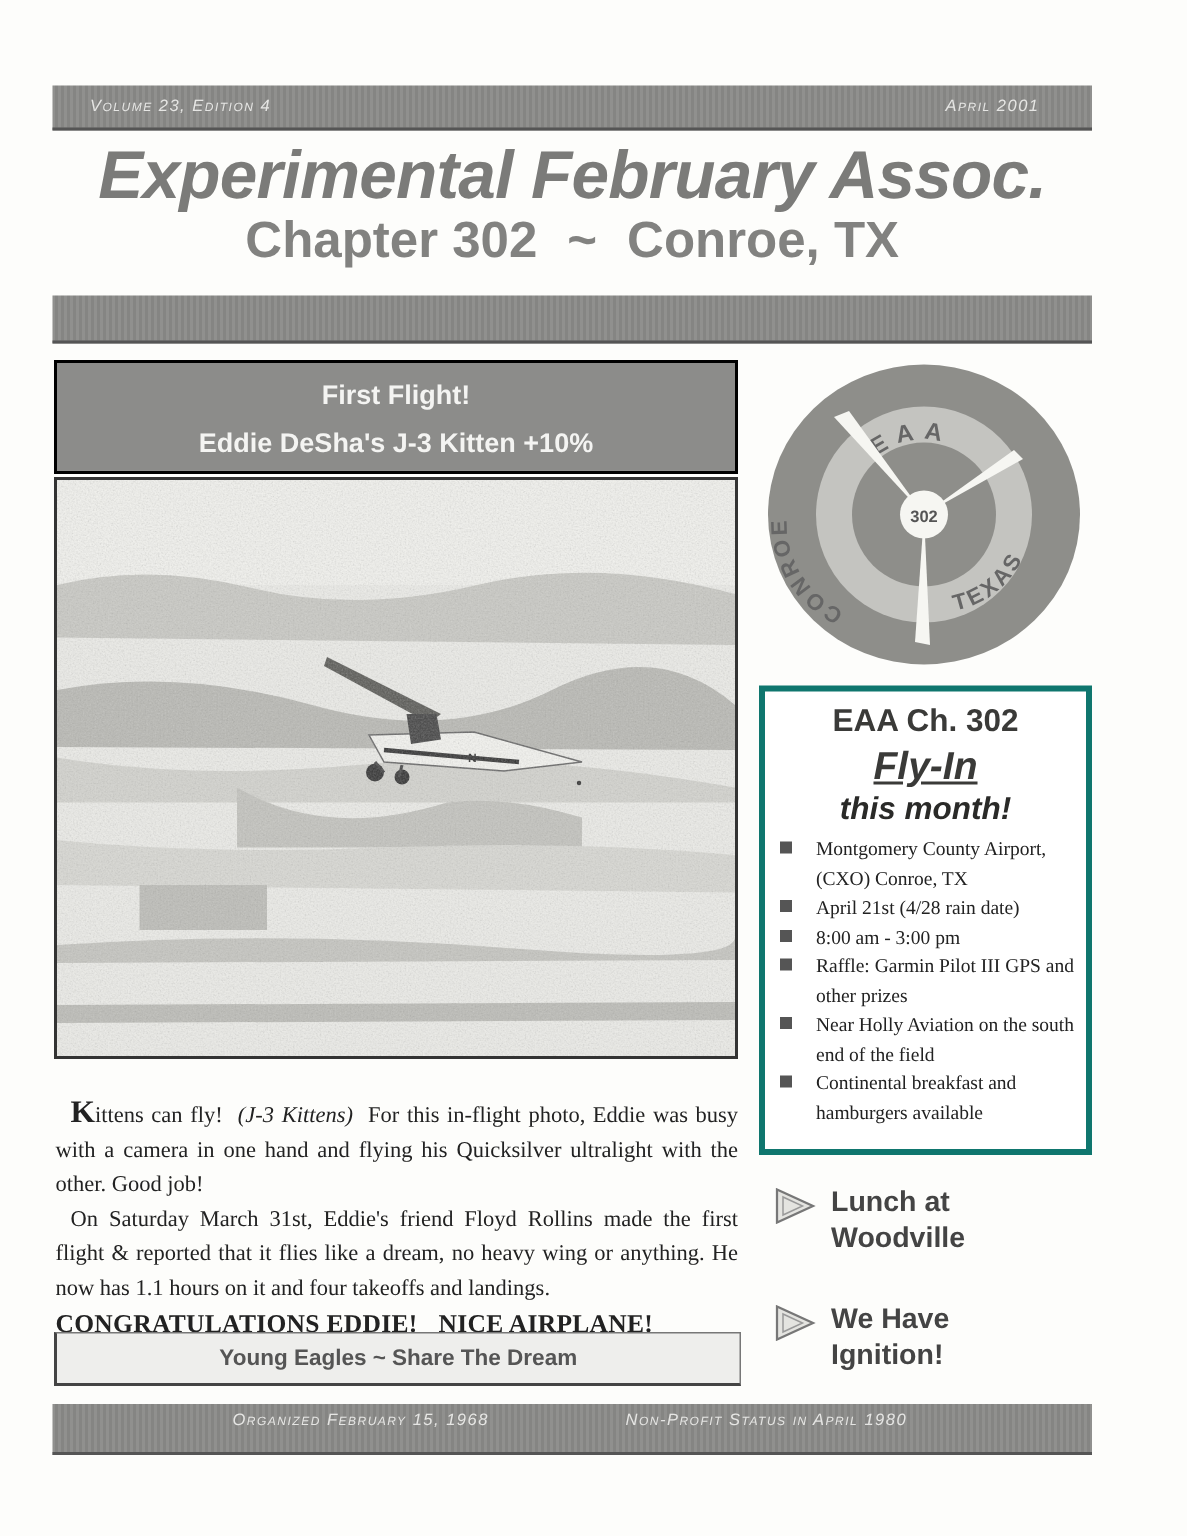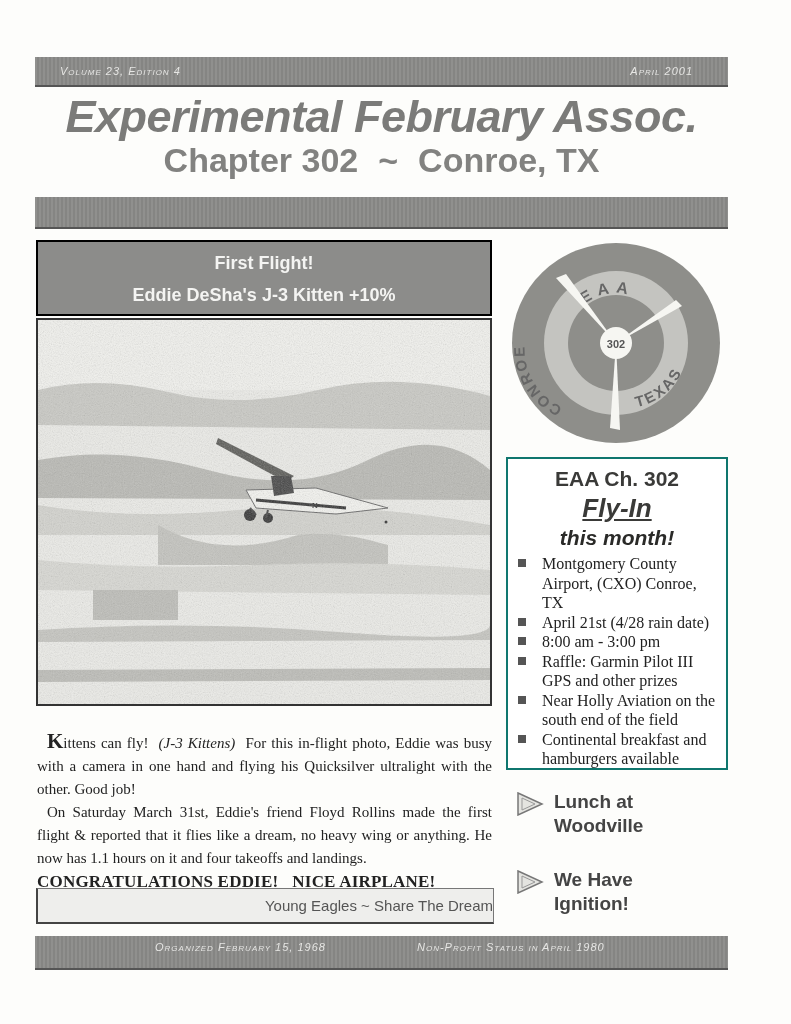--- a/index.html
+++ b/index.html
@@ -52,46 +52,46 @@
   }
   #article p { margin: 0; text-indent: 10px; }
   #article .dropcap { font-size: 21px; font-weight: bold; }
   #article .italic { font-style: italic; }
   #article .congrats { font-weight: bold; font-size: 17px; text-indent: 0; letter-spacing: 0.2px; }
   #article .congrats span + span { margin-left: 14px; }
 
   #young-eagles {
     position: absolute; left: 36px; top: 888px; width: 458px; height: 36px;
     border: 1px solid #777; border-left: 2px solid #444; border-bottom: 2px solid #444;
-    background: #eeeeec; box-sizing: border-box; text-align: right;
-    font-family: "Liberation Sans", sans-serif; font-weight: normal; font-size: 15px;
+    background: #eeeeec; box-sizing: border-box; text-align: center;
+    font-family: "Liberation Sans", sans-serif; font-weight: bold; font-size: 15px;
     color: #555; line-height: 34px;
   }
 
   #logo { position: absolute; left: 508px; top: 240px; width: 216px; height: 206px; }
 
   #flyin-box {
     position: absolute; left: 506px; top: 457px; width: 222px; height: 313px;
-    border: 2px solid #0f766e; box-sizing: border-box; background: #fff;
+    border: 4px solid #0f766e; box-sizing: border-box; background: #fff;
   }
   #flyin-box .h1 {
     text-align: center; font-family: "Liberation Sans", sans-serif; font-weight: bold;
     font-size: 21px; color: #3a3a38; margin-top: 8px;
   }
   #flyin-box .h2 {
     text-align: center; font-family: "Liberation Sans", sans-serif; font-weight: bold; font-style: italic;
     font-size: 26px; color: #3a3a38; text-decoration: underline; margin-top: 2px;
   }
   #flyin-box .h3 {
     text-align: center; font-family: "Liberation Sans", sans-serif; font-weight: bold;
     font-size: 21px; color: #2a2a28; margin-top: 2px; font-style: italic;
   }
   #flyin-box ul { list-style: none; margin: 4px 0 0 0; padding: 0 6px 0 8px; }
   #flyin-box li {
-    position: relative; padding-left: 26px; font-size: 16px; line-height: 19.5px; color: #222;
+    position: relative; padding-left: 26px; font-size: 13px; line-height: 19.5px; color: #222;
   }
   #flyin-box li .bullet {
     position: absolute; left: 2px; top: 5px; width: 8px; height: 8px; background: #555;
   }
 
   .promo {
     position: absolute; left: 516px; display: flex; align-items: flex-start;
     font-family: "Liberation Sans", sans-serif; font-weight: bold; font-size: 19px;
     color: #444; line-height: 24px;
   }

